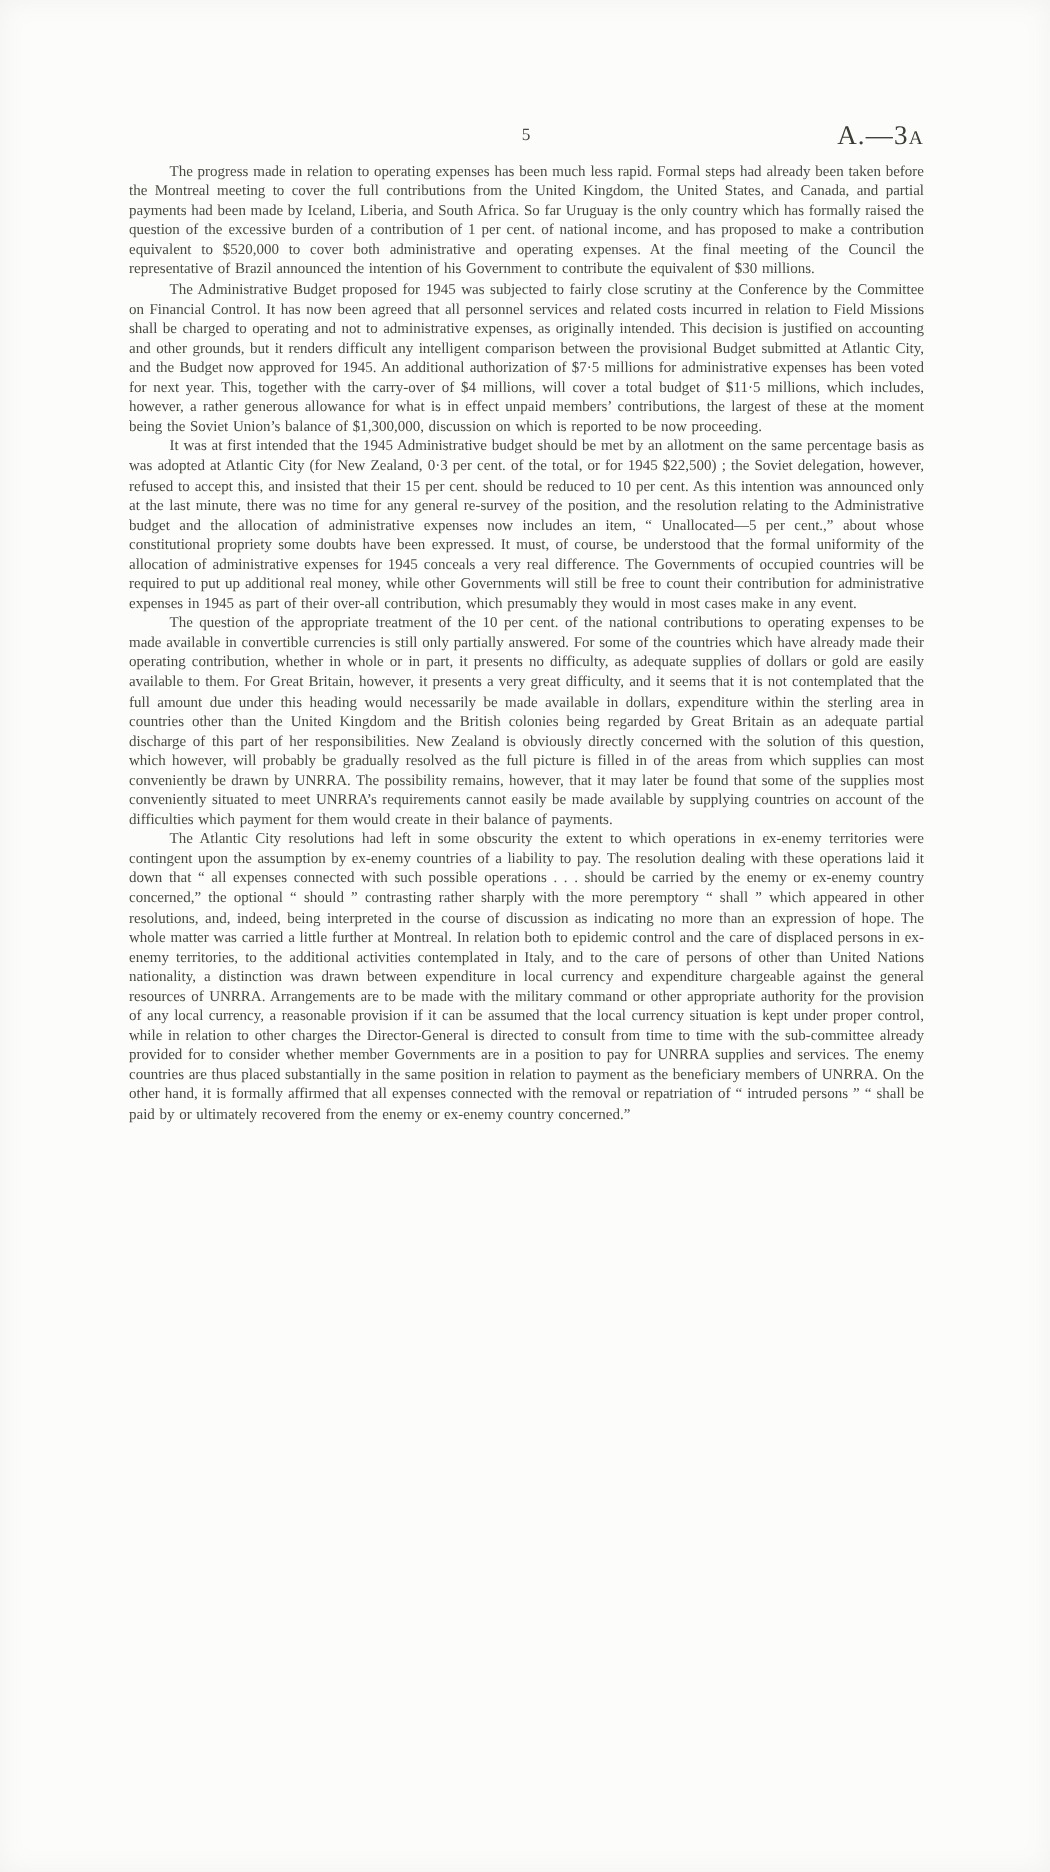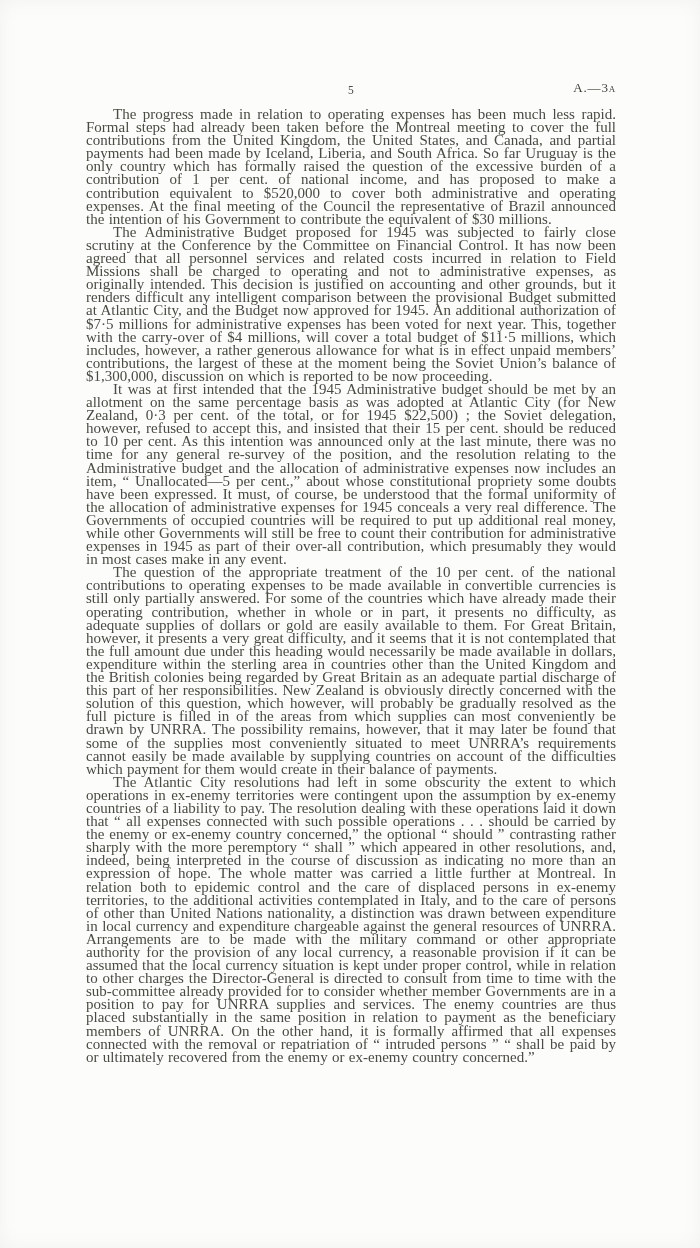--- a/index.html
+++ b/index.html
@@ -38,34 +38,34 @@
     transform: translateX(-50%);
     top: 4px;
     font-size: 11.5px;
     letter-spacing: 0.5px;
     color: #4a4a44;
   }
   .doc-ref {
     position: absolute;
     right: 0;
     top: 0;
-    font-size: 13px;
+    font-size: 18px;
     letter-spacing: 0.8px;
     color: #3d3d37;
     font-variant: small-caps;
   }
   .body-text {
     position: absolute;
     top: 108px;
     left: 86px;
     width: 530px;
   }
   .body-text p {
     margin: 0;
-    font-size: 15px;
+    font-size: 10px;
     line-height: 13.1px;
     text-align: justify;
     text-indent: 27px;
     word-spacing: 0.6px;
     color: #4a4a44;
   }
 </style>
 </head>
 <body>
 

